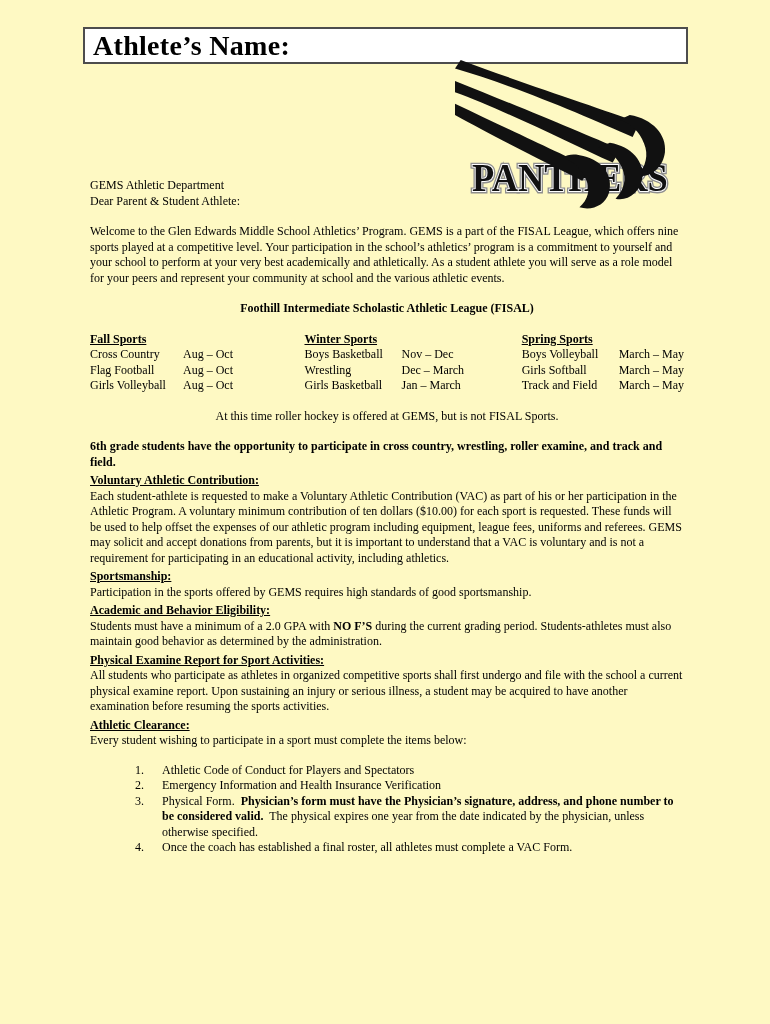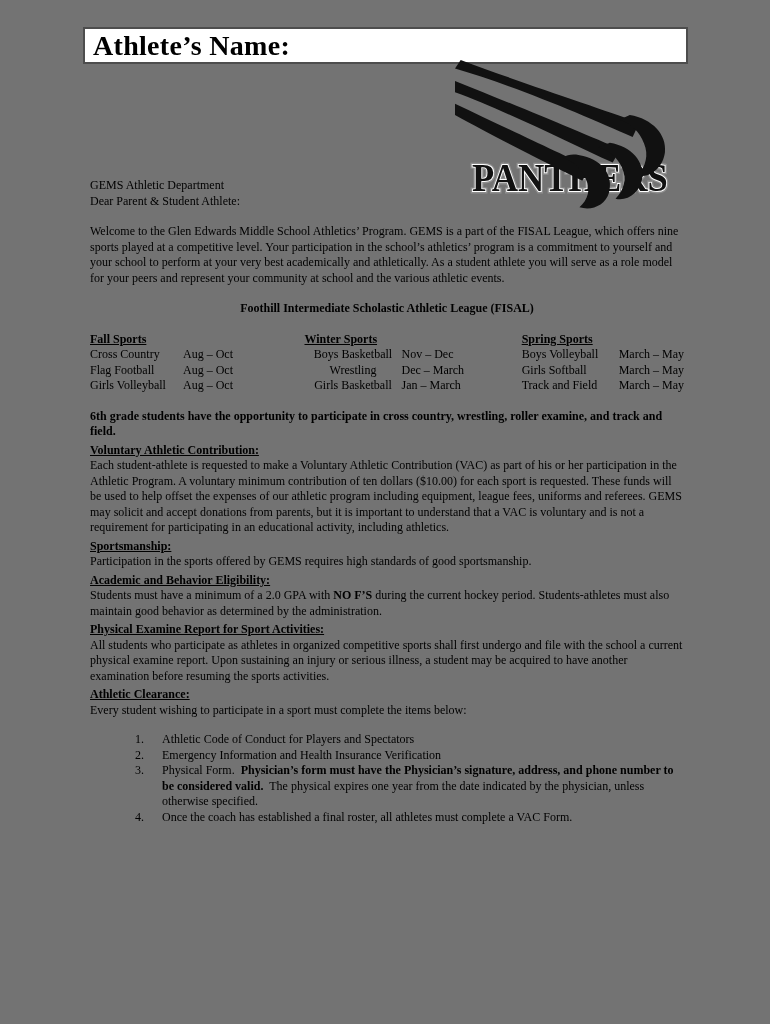--- a/index.html
+++ b/index.html
@@ -2,21 +2,21 @@
 <html><head>
 <meta charset="utf-8">
 <style>
   html,body{margin:0;padding:0;background:#fff;}
   body{
     width:770px;height:1024px;
     font-family:"Liberation Serif", serif;
     color:#000;
   }
   .page{
-    position:relative;width:770px;height:1024px;background:#737373;overflow:hidden;
+    position:relative;width:770px;height:1024px;background:#fef9c3;overflow:hidden;
   }
   .title-box{
     position:absolute;left:83px;top:27px;width:601px;height:33px;
     border:2px solid #4d4d4d;
     display:flex;align-items:center;background:#fff;
   }
   .title-text{
     font-size:28px;font-weight:bold;padding-left:8px;letter-spacing:.3px;
     white-space:nowrap;
   }
@@ -31,21 +31,21 @@
   .b{font-weight:bold;}
   .sec-head{font-weight:bold;text-decoration:underline;margin:3px 0 0 0;}
   .sec-body{margin:0;}
   .sports{display:flex;margin-top:15px;gap:24px;}
   .scol1{width:212px;}
   .scol2{width:215px;}
   .scol3{width:167px;}
   .col-head{font-weight:bold;text-decoration:underline;}
   .srow{display:flex;}
   .scol1 .sname{width:93px;flex:none;}
-  .scol2 .sname{width:97px;flex:none;text-align:center;}
+  .scol2 .sname{width:97px;flex:none;}
   .scol3 .sname{width:97px;flex:none;}
   .sseason{white-space:nowrap;}
   .checklist{margin:14px 0 0 45px;}
   .citem{display:flex;}
   .cnum{width:27px;flex:none;}
   .ctext{flex:1;}
 </style>
 </head>
 <body>
 
@@ -122,31 +122,32 @@
           <span class="sname">Girls Softball</span>
           <span class="sseason">March – May</span>
         </div>
         <div class="srow">
           <span class="sname">Track and Field</span>
           <span class="sseason">March – May</span>
         </div>
       </div>
     </div>
 
+    <p class="para center">At this time roller hockey is offered at GEMS, but is not FISAL Sports.</p>
 
     <p class="para b">6th grade students have the opportunity to participate in cross country, wrestling, roller examine, and track and field.</p>
 
     <p class="sec-head">Voluntary Athletic Contribution:</p>
     <p class="sec-body">Each student-athlete is requested to make a Voluntary Athletic Contribution (VAC) as part of his or her participation in the Athletic Program. A voluntary minimum contribution of ten dollars ($10.00) for each sport is requested. These funds will be used to help offset the expenses of our athletic program including equipment, league fees, uniforms and referees. GEMS may solicit and accept donations from parents, but it is important to understand that a VAC is voluntary and is not a requirement for participating in an educational activity, including athletics.</p>
 
     <p class="sec-head">Sportsmanship:</p>
     <p class="sec-body">Participation in the sports offered by GEMS requires high standards of good sportsmanship.</p>
 
     <p class="sec-head">Academic and Behavior Eligibility:</p>
-    <p class="sec-body"><span>Students must have a minimum of a 2.0 GPA with </span><span class="b">NO F’S</span><span> during the current hockey period. Students-athletes must also maintain good behavior as determined by the administration.</span></p>
+    <p class="sec-body"><span>Students must have a minimum of a 2.0 GPA with </span><span class="b">NO F’S</span><span> during the current grading period. Students-athletes must also maintain good behavior as determined by the administration.</span></p>
 
     <p class="sec-head">Physical Examine Report for Sport Activities:</p>
     <p class="sec-body">All students who participate as athletes in organized competitive sports shall first undergo and file with the school a current physical examine report. Upon sustaining an injury or serious illness, a student may be acquired to have another examination before resuming the sports activities.</p>
 
     <p class="sec-head">Athletic Clearance:</p>
     <p class="sec-body">Every student wishing to participate in a sport must complete the items below:</p>
 
     <div class="checklist">
       <div class="citem">
         <span class="cnum">1.</span>

